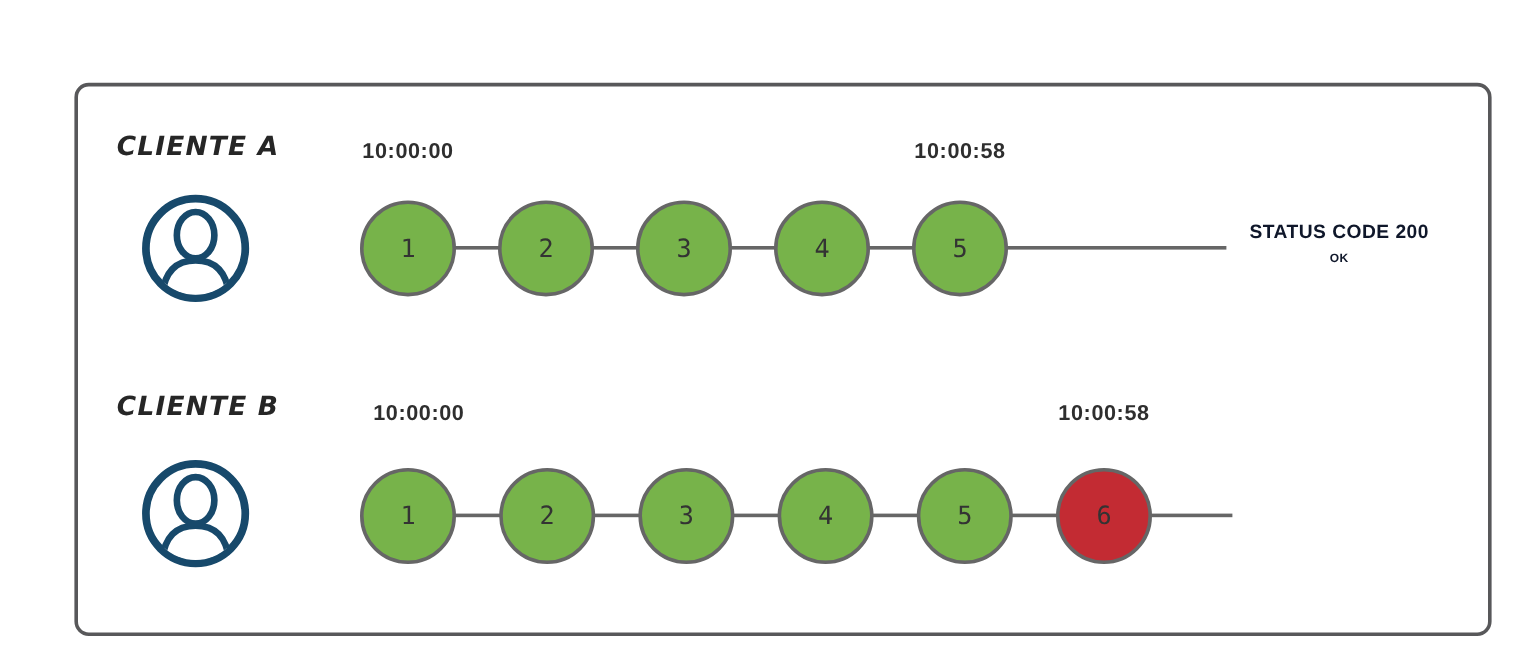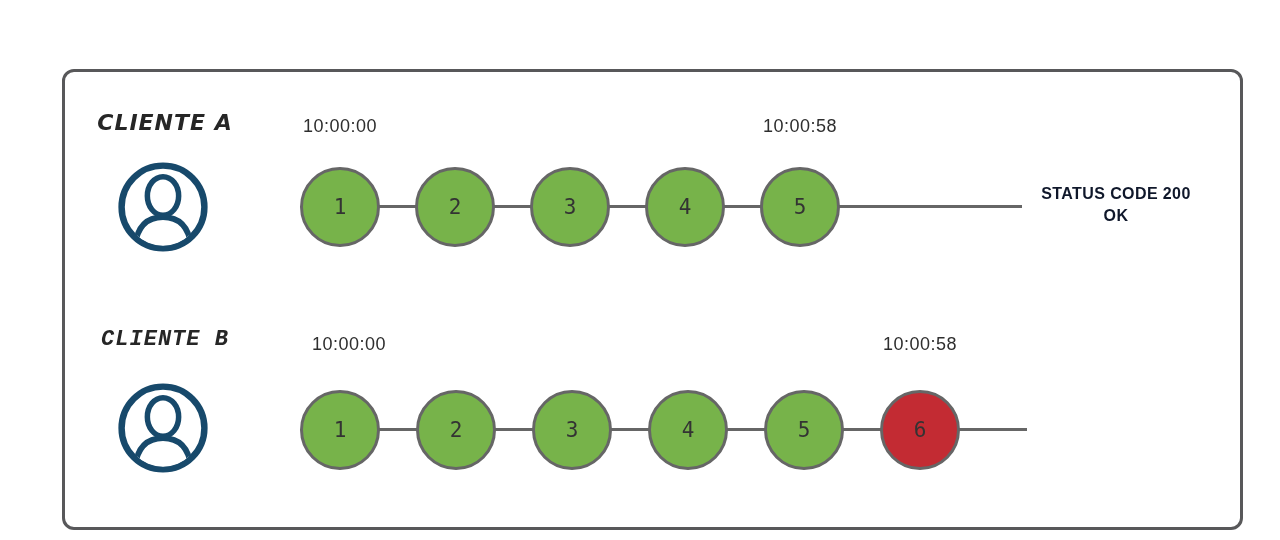--- a/index.html
+++ b/index.html
@@ -34,21 +34,21 @@
     white-space: nowrap;
   }
   .avatar {
     position: absolute;
     width: 92px; height: 92px;
   }
   .timestamp {
     position: absolute;
     width: 110px;
     text-align: center;
-    font-weight: normal;
+    font-weight: bold;
     font-size: 18px;
     letter-spacing: 0.5px;
     color: #2e2e2e;
   }
   .tl-line {
     position: absolute;
     height: 3px;
     background: #666666;
     z-index: 1;
   }
@@ -71,21 +71,21 @@
   .status {
     position: absolute;
     width: 190px;
     text-align: center;
     font-weight: bold;
     font-size: 16px;
     line-height: 22px;
     letter-spacing: 0.4px;
     white-space: nowrap;
   }
-  .status .line2 { font-size: 16px; }
+  .status .line2 { font-size: 10px; }
   .status-ok  { color: #0f172a; }
   .status-err { color: #c9303a; }
 </style>
 </head>
 <body>
 
 <div id="canvas">
   <div class="frame"></div>
 
   <div class="client-label" style="left:85px; top:80px;">CLIENTE A</div>
@@ -101,21 +101,21 @@
       <ellipse cx="50" cy="38" rx="17" ry="21" fill="#ffffff" stroke="#17496b" stroke-width="6"></ellipse>
     </g>
   </svg>
   <div class="timestamp" style="left:285px; top:86px;">10:00:00</div>
   <div class="timestamp" style="left:745px; top:86px;">10:00:58</div>
   <div class="status status-ok" style="left:1021px; top:153px;">
     <div class="line1">STATUS CODE 200</div>
     <div class="line2">OK</div>
   </div>
 
-  <div class="client-label" style="left:85px; top:297px;font-family:Liberation Mono, monospace;">CLIENTE B</div>
+  <div class="client-label" style="left:85px; top:297px;">CLIENTE B</div>
   <svg class="avatar" style="left:117px; top:352px;" viewBox="0 0 100 100">
     <defs>
         <clipPath id="clipB">
           <circle cx="50" cy="50" r="42"></circle>
         </clipPath>
       </defs>
     <circle cx="50" cy="50" r="45" fill="none" stroke="#17496b" stroke-width="7"></circle>
     <g clip-path="url(#clipB)">
       <path d="M19 100 C20 68 35 61 50 61 C65 61 80 68 81 100 Z" fill="#ffffff" stroke="#17496b" stroke-width="6" stroke-linejoin="round"></path>
       <ellipse cx="50" cy="38" rx="17" ry="21" fill="#ffffff" stroke="#17496b" stroke-width="6"></ellipse>

